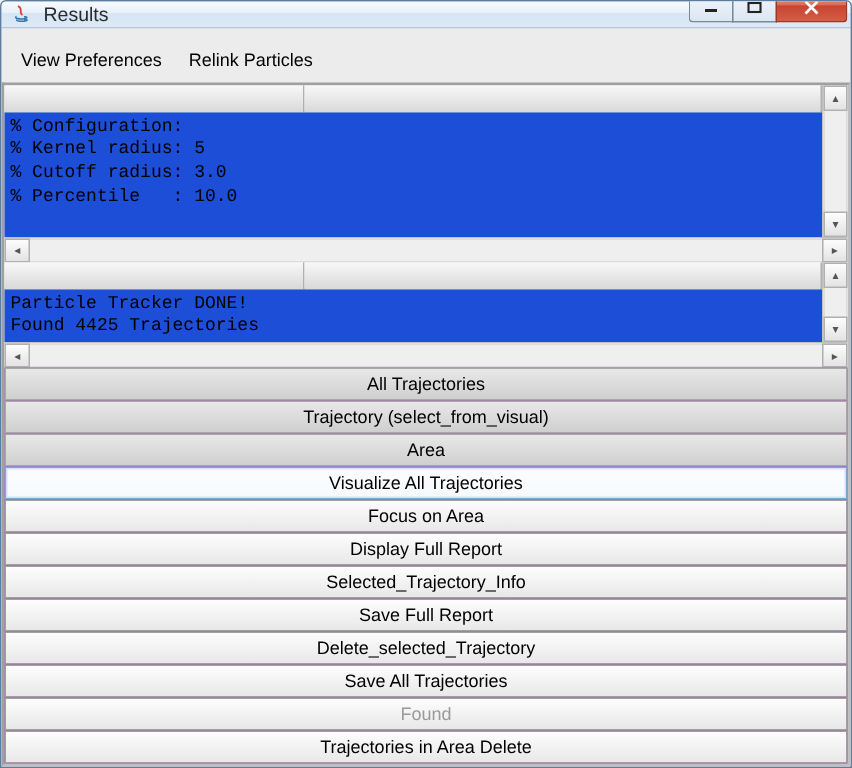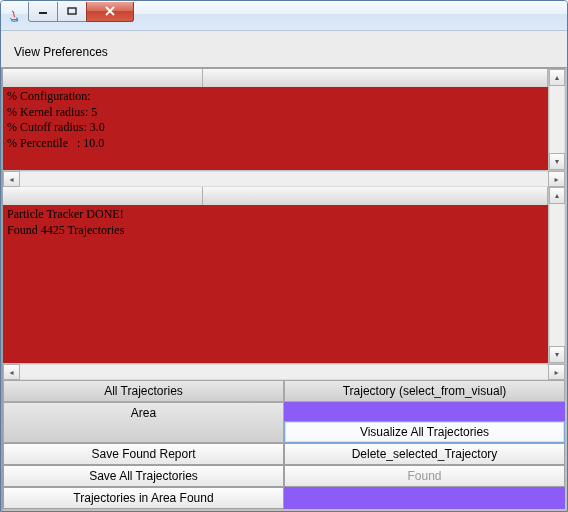--- a/index.html
+++ b/index.html
@@ -107,23 +107,23 @@
     height: 18px;
     display: flex;
     border-bottom: 1px solid #b0b0b0;
   }
   .colhead-cell {
     height: 18px;
     background: linear-gradient(to bottom, #f8f8f8, #d8d8d8);
     border-right: 1px solid #b0b0b0;
   }
   .text-pane {
-    background: #b91c1c;
+    background: #1d4ed8;
     color: #000;
-    font-family: Liberation Serif, serif;
+    font-family: Liberation Mono, monospace;
     font-size: 12px;
     padding: 2px 4px;
     overflow: auto;
     line-height: 1.3;
     white-space: pre;
   }
   .hscroll, .vscroll-col {
     background: #ececec;
   }
   .hscroll {
@@ -156,22 +156,22 @@
     width: 17px;
     display: flex;
     flex-direction: column;
     border-left: 1px solid #c0c0c0;
   }
   .vscroll .sb-btn { width: 16px; height: 17px; }
   .vscroll .sb-track { border: 1px solid #dcdcdc; border-top:none; border-bottom:none; }
 
   .button-grid {
     display: grid;
-    grid-template-columns: 1fr 1fr;
-    background: #8b5cf6;
+    grid-template-columns: 1fr;
+    background: #a21caf;
   }
   .grid-head {
     background: linear-gradient(to bottom, #e8e8e8, #cfcfcf);
     border: 1px solid #a8a8a8;
     text-align: center;
     padding: 3px 2px;
     font-size: 12px;
     color: #000;
   }
   .grid-btn {
@@ -183,36 +183,36 @@
     color: #000;
     margin: 0;
   }
   .grid-btn.disabled {
     color: #9a9a9a;
   }
   .grid-btn.highlight {
     background: linear-gradient(to bottom, #fdfdfd, #f6f9fc);
     border: 1px solid #7ea7d8;
     box-shadow: inset 0 0 0 1px #cfe3f7;
-    margin-top: 19px;
   }
 </style>
 </head>
 <body>
 
 <div class="window">
 
   <div class="titlebar">
     <span class="app-icon">
       <svg width="14" height="14" viewBox="0 0 14 14">
         <path d="M4 2 C8 4 4 6 7 8" stroke="#d43" stroke-width="1.2" fill="none"></path>
         <path d="M3 9 C1 10 5 11 8 10.5 C11 10 10 9 8 9.2" stroke="#37a" stroke-width="1" fill="none"></path>
         <path d="M3.5 11 C2 12 6 12.5 9 12 C11 11.5 10 11 8 11.1" stroke="#37a" stroke-width="1" fill="none"></path>
       </svg>
     </span>
+    <span class="title-text">Results</span>
     <div class="win-controls">
       <div class="win-btn min">
         <svg width="10" height="8">
             <rect x="1" y="5" width="8" height="2" fill="#222"></rect>
           </svg>
       </div>
       <div class="win-btn max">
         <svg width="10" height="8">
             <rect x="1" y="1" width="8" height="6" fill="none" stroke="#222" stroke-width="1.4"></rect>
           </svg>
@@ -220,20 +220,21 @@
       <div class="win-btn close">
         <svg width="12" height="10">
             <path d="M2 1 L10 9 M10 1 L2 9" stroke="#fff" stroke-width="1.8"></path>
           </svg>
       </div>
     </div>
   </div>
 
   <div class="menubar">
     <div class="menu-item">View Preferences</div>
+    <div class="menu-item">Relink Particles</div>
   </div>
 
   <div class="content-stack">
 
     <div class="pane-wrap" style="height:118px;">
       <div class="pane-row" style="flex:1;">
         <div class="inner">
           <div class="colhead">
             <div class="colhead-cell" style="width:200px;"></div>
             <div class="colhead-cell" style="flex:1;"></div>
@@ -277,21 +278,24 @@
         <div class="sb-track"></div>
         <div class="sb-btn">▸</div>
       </div>
     </div>
 
     <div class="button-grid" id="btn-grid">
         <div class="grid-head">All Trajectories</div>
         <div class="grid-head">Trajectory (select_from_visual)</div>
         <div class="grid-head">Area</div>
         <div class="grid-btn highlight">Visualize All Trajectories</div>
-        <div class="grid-btn">Save Found Report</div>
+        <div class="grid-btn">Focus on Area</div>
+        <div class="grid-btn">Display Full Report</div>
+        <div class="grid-btn">Selected_Trajectory_Info</div>
+        <div class="grid-btn">Save Full Report</div>
         <div class="grid-btn">Delete_selected_Trajectory</div>
         <div class="grid-btn">Save All Trajectories</div>
         <div class="grid-btn disabled">Found</div>
-        <div class="grid-btn">Trajectories in Area Found</div>
+        <div class="grid-btn">Trajectories in Area Delete</div>
       </div>
 
   </div>
 </div>
 
 </body></html>

